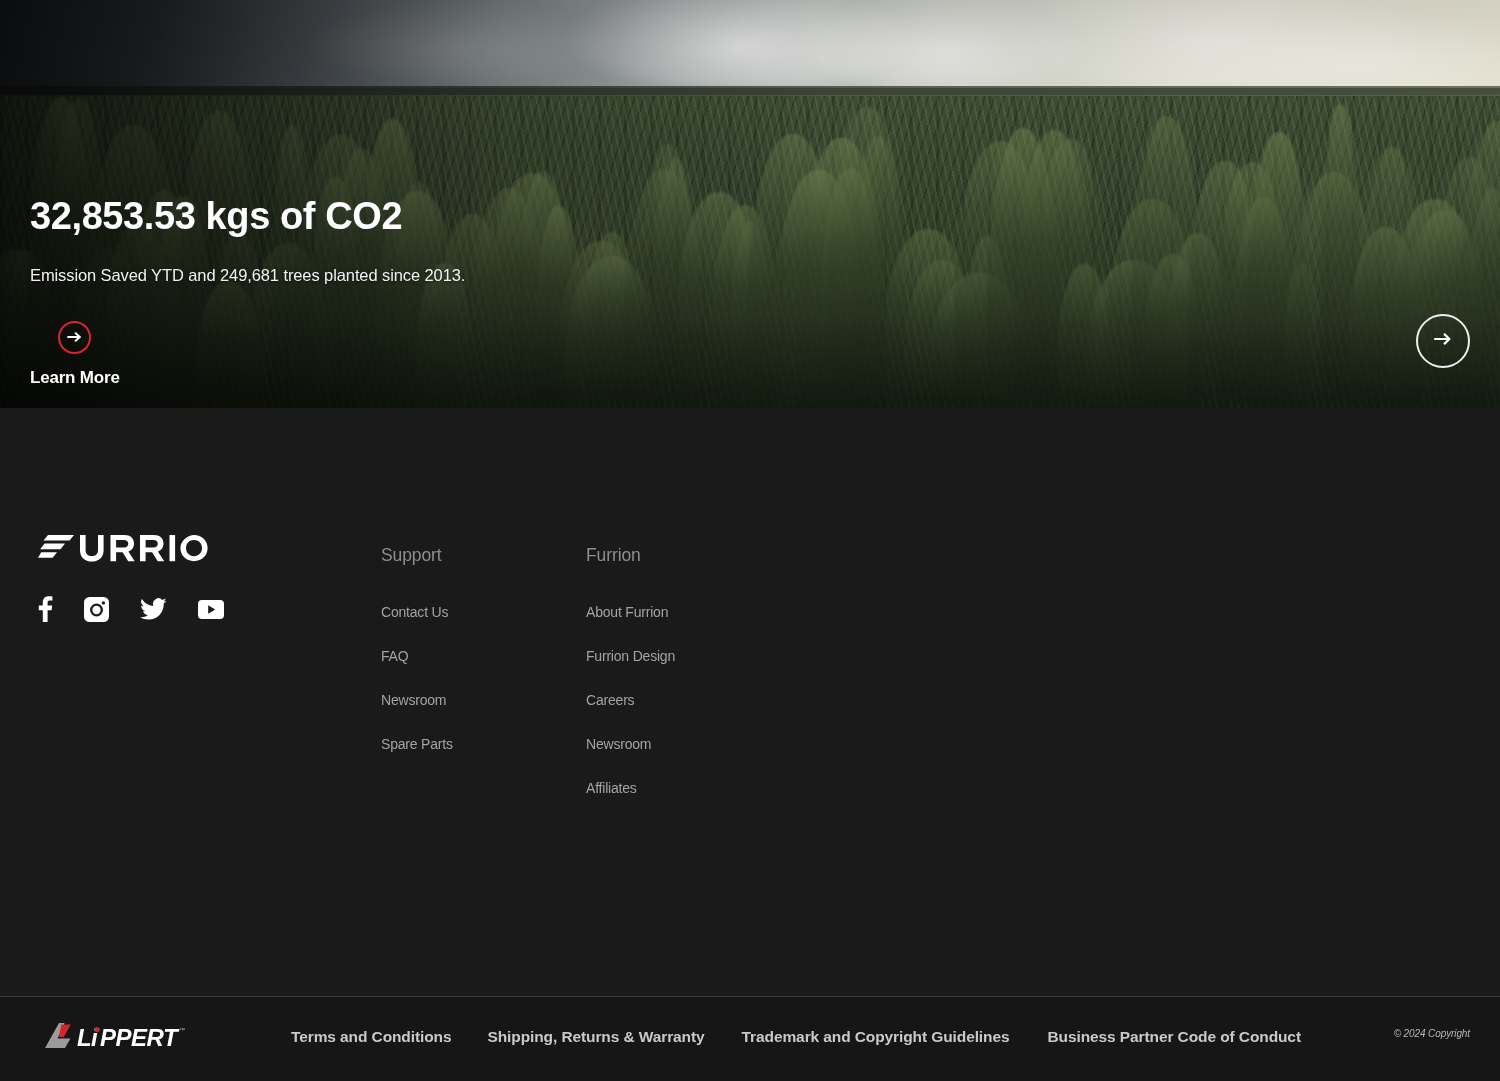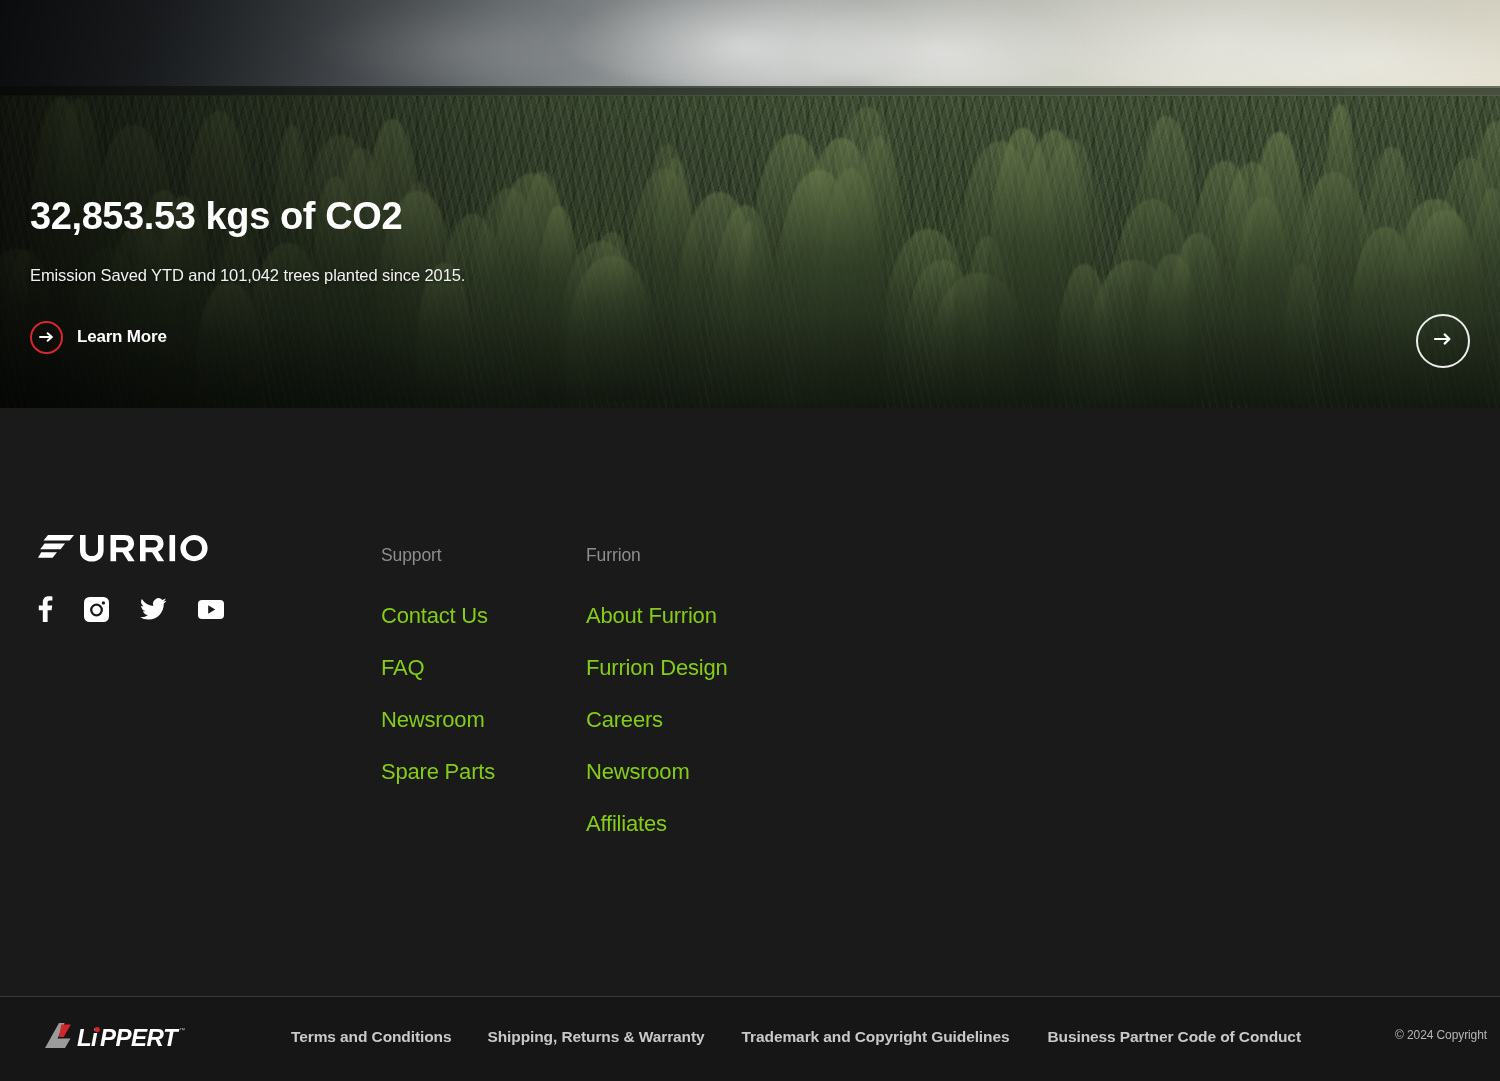--- a/index.html
+++ b/index.html
@@ -80,20 +80,21 @@
     font-size:38px; font-weight:bold; color:#fff; letter-spacing:-.4px;
     line-height:1.1; white-space:nowrap;
   }
   .hero-sub {
     margin-top:28px; font-size:16.5px; color:#f2f2f2; letter-spacing:-.1px;
     white-space:nowrap; text-shadow:0 1px 3px rgba(0,0,0,.5);
   }
   .learn-more {
     margin-top:36px; display:flex; align-items:center; gap:14px; cursor:pointer;
     width:max-content;
+    flex-direction:column;
   }
   .lm-circle {
     width:33px; height:33px; border-radius:50%; border:2px solid #d8262c;
     display:flex; align-items:center; justify-content:center; flex:0 0 auto;
   }
   .lm-circle svg { display:block; }
   .lm-label { font-size:17px; font-weight:bold; color:#fff; letter-spacing:-.2px; }
 
   .hero-next {
     position:absolute; right:30px; top:314px; width:54px; height:54px;
@@ -110,21 +111,21 @@
   .social { cursor:pointer; display:flex; align-items:center; justify-content:center; }
 
   .link-col { position:absolute; top:137px; }
   .col-support { left:381px; }
   .col-furrion { left:586px; }
   .col-head {
     font-size:17.5px; color:#8e8e8e; letter-spacing:-.1px; margin-bottom:0;
   }
   .col-links { margin-top:39px; display:flex; flex-direction:column; gap:0; }
   .col-links a {
-    display:block; font-size:22px; color:#84cc16; text-decoration:none;
+    display:block; font-size:14px; color:#a3a3a3; text-decoration:none;
     letter-spacing:-.2px; line-height:1; padding-bottom:30px;
   }
   .col-links a:last-child { padding-bottom:0; }
 
   .news-col { position:absolute; left:1053px; top:130px; width:262px; }
   .news-head { display:flex; align-items:center; gap:14px; margin-left:-1px; }
   .news-text { font-size:17px; color:#fff; letter-spacing:-.25px; white-space:nowrap; }
   .signup-btn {
     margin-top:47px; width:260px; height:64px; background:#cd3333; border:none;
     color:#fff; font-size:17px; font-family:"Liberation Sans", sans-serif;
@@ -135,22 +136,22 @@
   .divider { position:absolute; left:0; top:996px; width:1500px; height:1px; background:#3a3a3a; }
   .bottom-bar { position:absolute; left:0; top:997px; width:1500px; height:84px; background:#161616; }
 
   .lippert { position:absolute; left:38px; top:24px; cursor:pointer; }
   .legal { position:absolute; left:291px; top:31px; display:flex; align-items:flex-start;font-weight:bold; }
   .legal a {
     font-size:15.5px; color:#c9c9c9; text-decoration:none; letter-spacing:-.1px; white-space:nowrap;
   }
   .legal .gap1 { width:36px; } .legal .gap2 { width:37px; } .legal .gap3 { width:38px; }
   .copyright {
-    position:absolute; right:13px; top:31px; font-size:12px; color:#b6b6b6;
-    letter-spacing:-.1px; white-space:nowrap;
+    position:absolute; right:30px; top:31px; font-size:10px; color:#b6b6b6;
+    letter-spacing:-.1px; white-space:nowrap;font-style:italic;
   }
 </style>
 </head>
 <body>
 
 <div class="page">
 
   <section class="hero">
     <div class="hero-bg">
       <div class="sky">
@@ -235,21 +236,21 @@
           <div class="tree" style="left: 1433.85px; width: 70.1804px; height: 248.471px; bottom: 2.24278px; opacity: 0.43;"></div>
           <div class="tree" style="left: 1460.07px; width: 78.0382px; height: 292.728px; bottom: -5.29639px; opacity: 0.55;"></div>
           <div class="tree" style="left: 1467.16px; width: 50.5014px; height: 226.613px; bottom: -6.29076px; opacity: 0.41;"></div>
           <div class="tree" style="left: 1497.53px; width: 83.4303px; height: 150.38px; bottom: -11.8294px; opacity: 0.65;"></div>
         </div>
       <div class="hero-vignette"></div>
     </div>
 
     <div class="hero-content">
       <h1 class="hero-title">32,853.53 kgs of CO2</h1>
-      <p class="hero-sub">Emission Saved YTD and 101,042 trees planted since 2015.</p>
+      <p class="hero-sub">Emission Saved YTD and 249,681 trees planted since 2013.</p>
       <div class="learn-more">
         <span class="lm-circle">
           <svg width="15" height="12" viewBox="0 0 15 12" fill="none">
             <path d="M1 6h11.4" stroke="#fff" stroke-width="1.9" stroke-linecap="round"></path>
             <path d="M8.6 2.2L12.9 6l-4.3 3.8" stroke="#fff" stroke-width="1.9" stroke-linecap="round" stroke-linejoin="round" fill="none"></path>
           </svg>
         </span>
         <span class="lm-label">Learn More</span>
       </div>
     </div>

